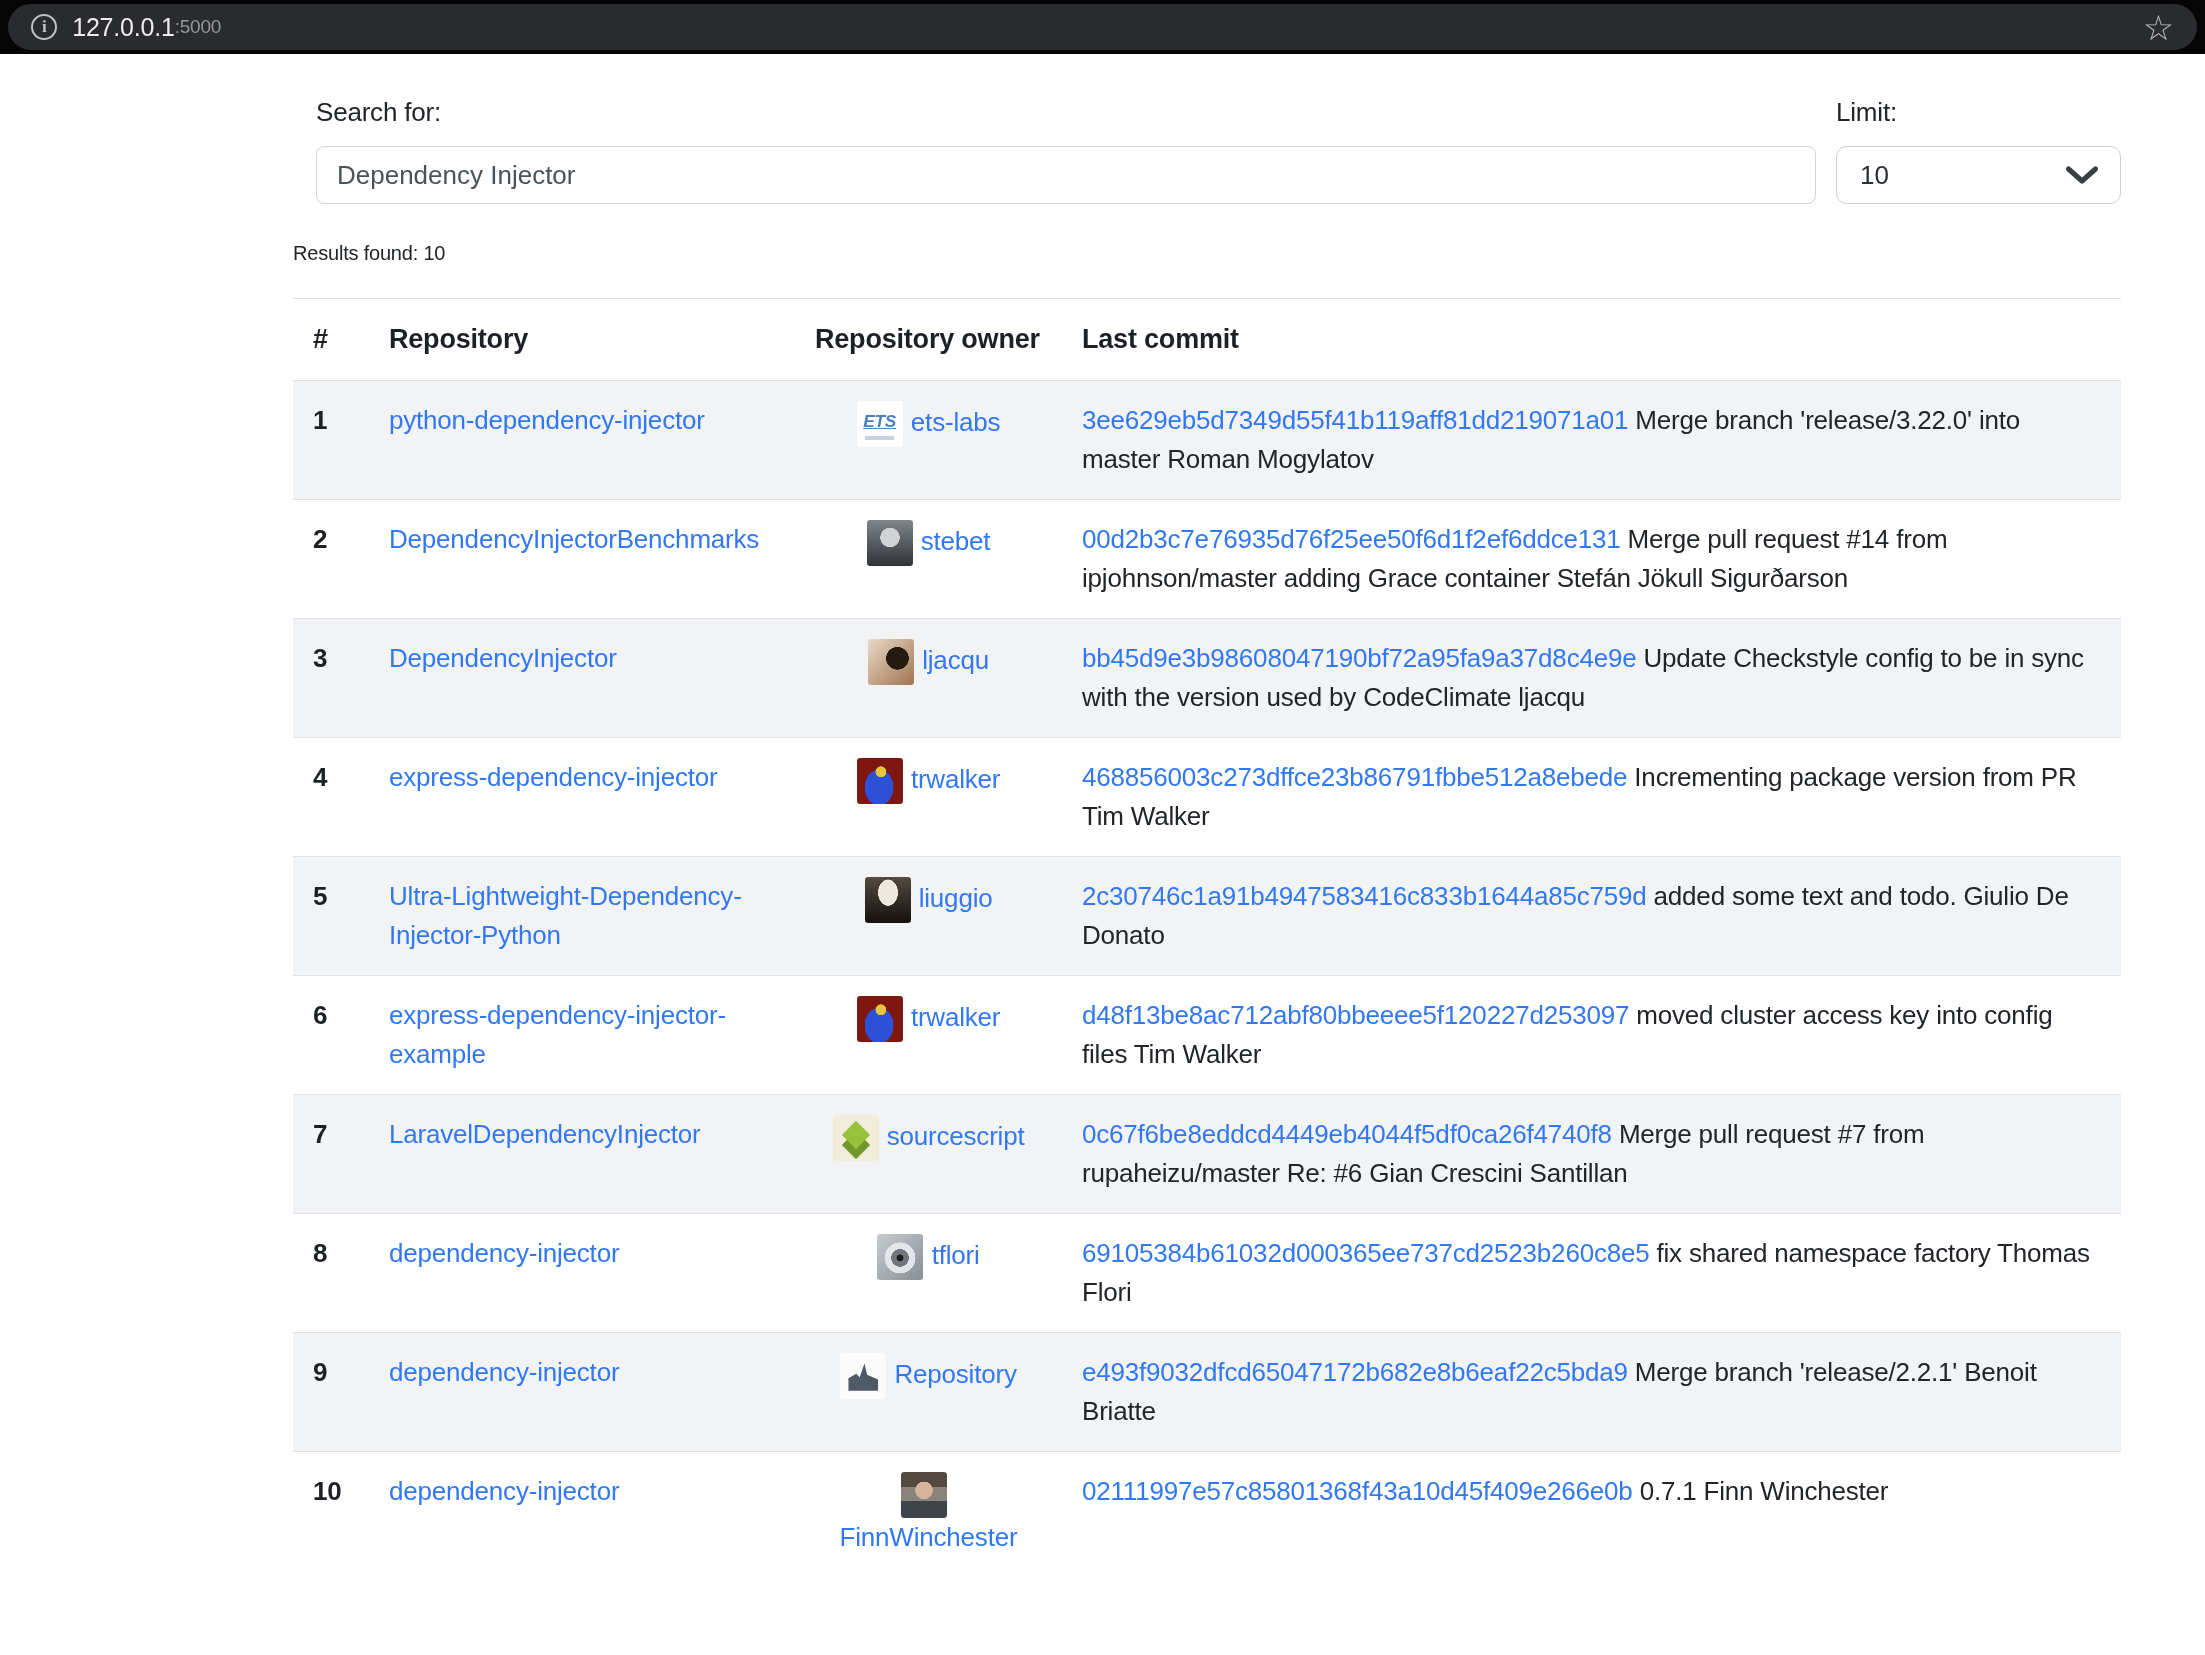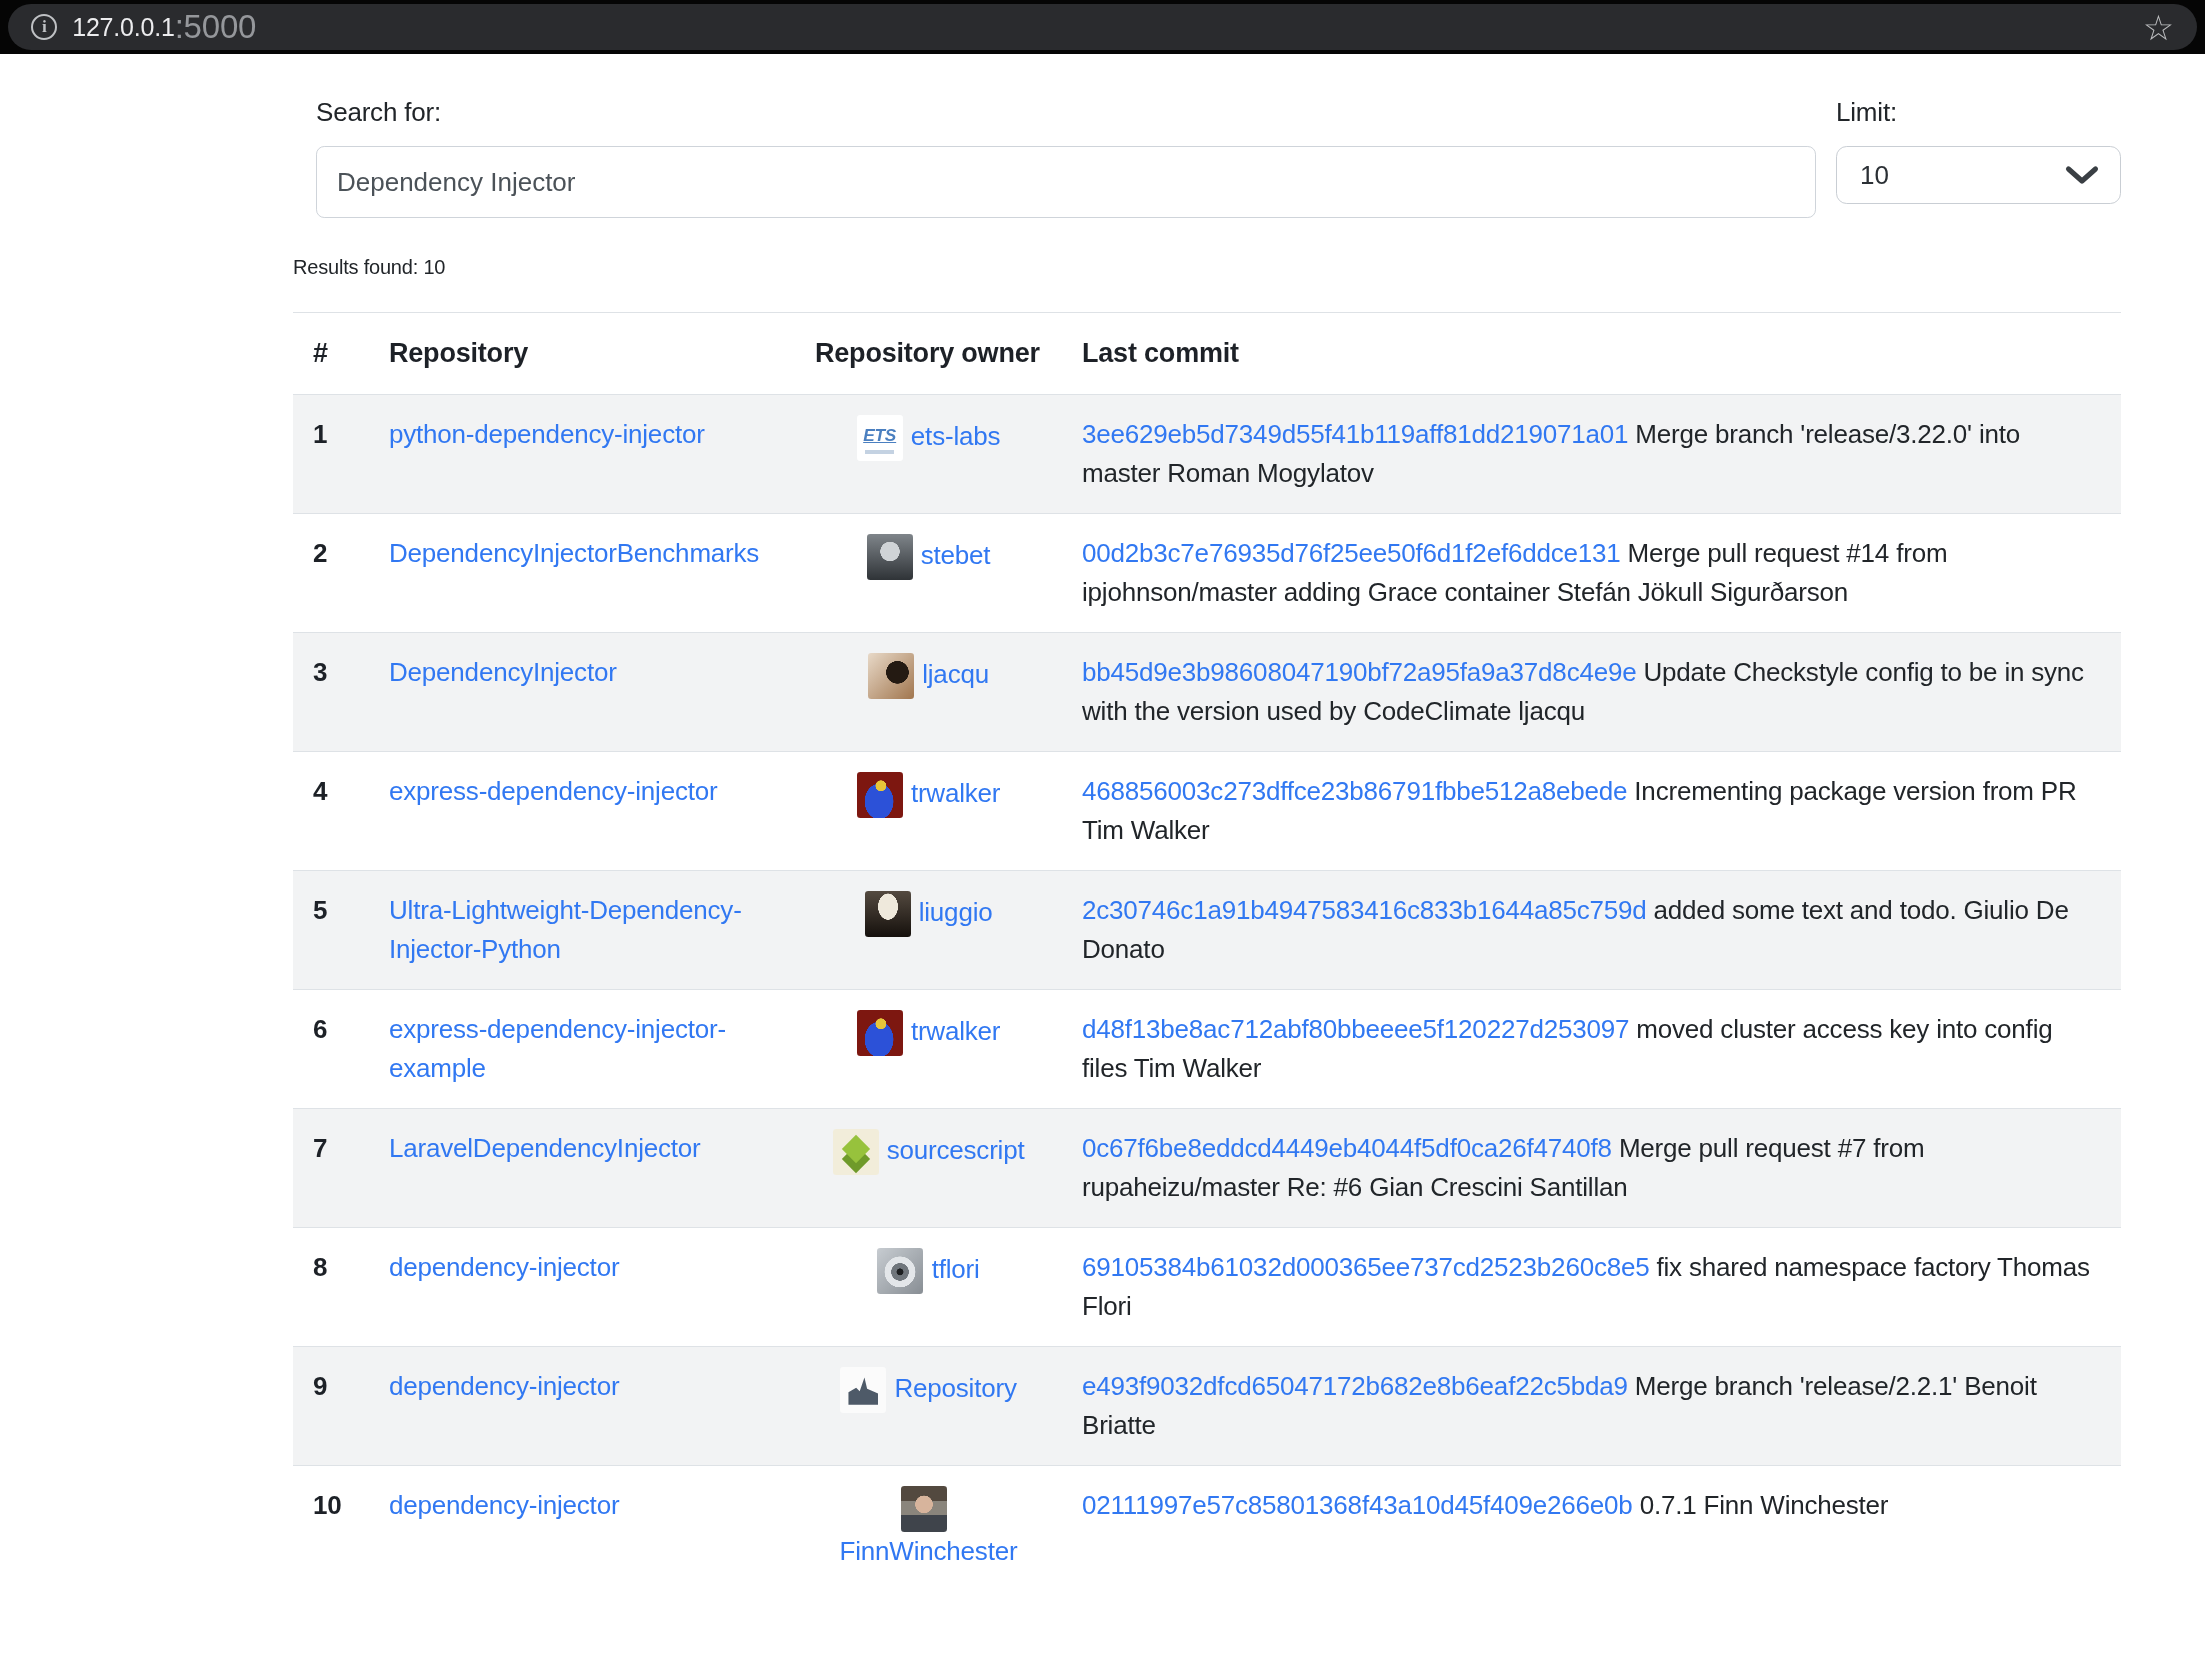--- a/index.html
+++ b/index.html
@@ -22,35 +22,35 @@
     height:46px;border-radius:23px;background:#2a2b2e;
     display:flex;align-items:center;padding:0 23px;
   }
   .info-icon{
     width:26px;height:26px;border:2.1px solid #bfc1c4;border-radius:50%;
     display:inline-flex;align-items:center;justify-content:center;
     margin-right:15px;flex:none;
   }
   .info-icon::after{content:"i";color:#bfc1c4;font-size:17.3px;font-weight:700;font-family:"Liberation Serif",serif;}
   .url-host{color:#ececee;font-size:25px;}
-  .url-port{color:#95979b;font-size:33px;}
+  .url-port{color:#95979b;font-size:19px;}
   .star-icon{margin-left:auto;color:#bcbdbf;font-size:35px;line-height:1;}
   .star-icon::after{content:"\2606";}
   
   .content{margin-left:293px;width:1828px;}
   h1.page-title{
     margin:30px 0 0;font-size:63px;font-weight:700;color:#1b1e23;
     letter-spacing:-1.2px;line-height:1.2;
   }
   .form-row{display:flex;margin-top:43px;}
   .search-group{width:1516px;margin-right:20px;margin-left:23px;}
   .limit-group{width:288px;margin-left:auto;}
   .field-label{display:block;font-size:26px;margin-bottom:18px;color:#212529;}
   .search-input{
-    width:100%;height:72px;border:1.6px solid #cfd4da;border-radius:8.2px;
+    width:100%;height:58px;border:1.6px solid #cfd4da;border-radius:8.2px;
     font-size:26px;color:#4b5258;padding:0 20px;outline:none;
     font-family:"Liberation Sans",sans-serif;background:#fff;
   }
   .select-wrap{position:relative;width:100%;}
   .limit-select{
     width:100%;height:58px;border:1.6px solid #c9ced4;border-radius:10.7px;
     font-size:26px;color:#2b3035;padding:0 49px 0 23px;outline:none;
     -webkit-appearance:none;appearance:none;background:#fff;
     font-family:"Liberation Sans",sans-serif;
   }

